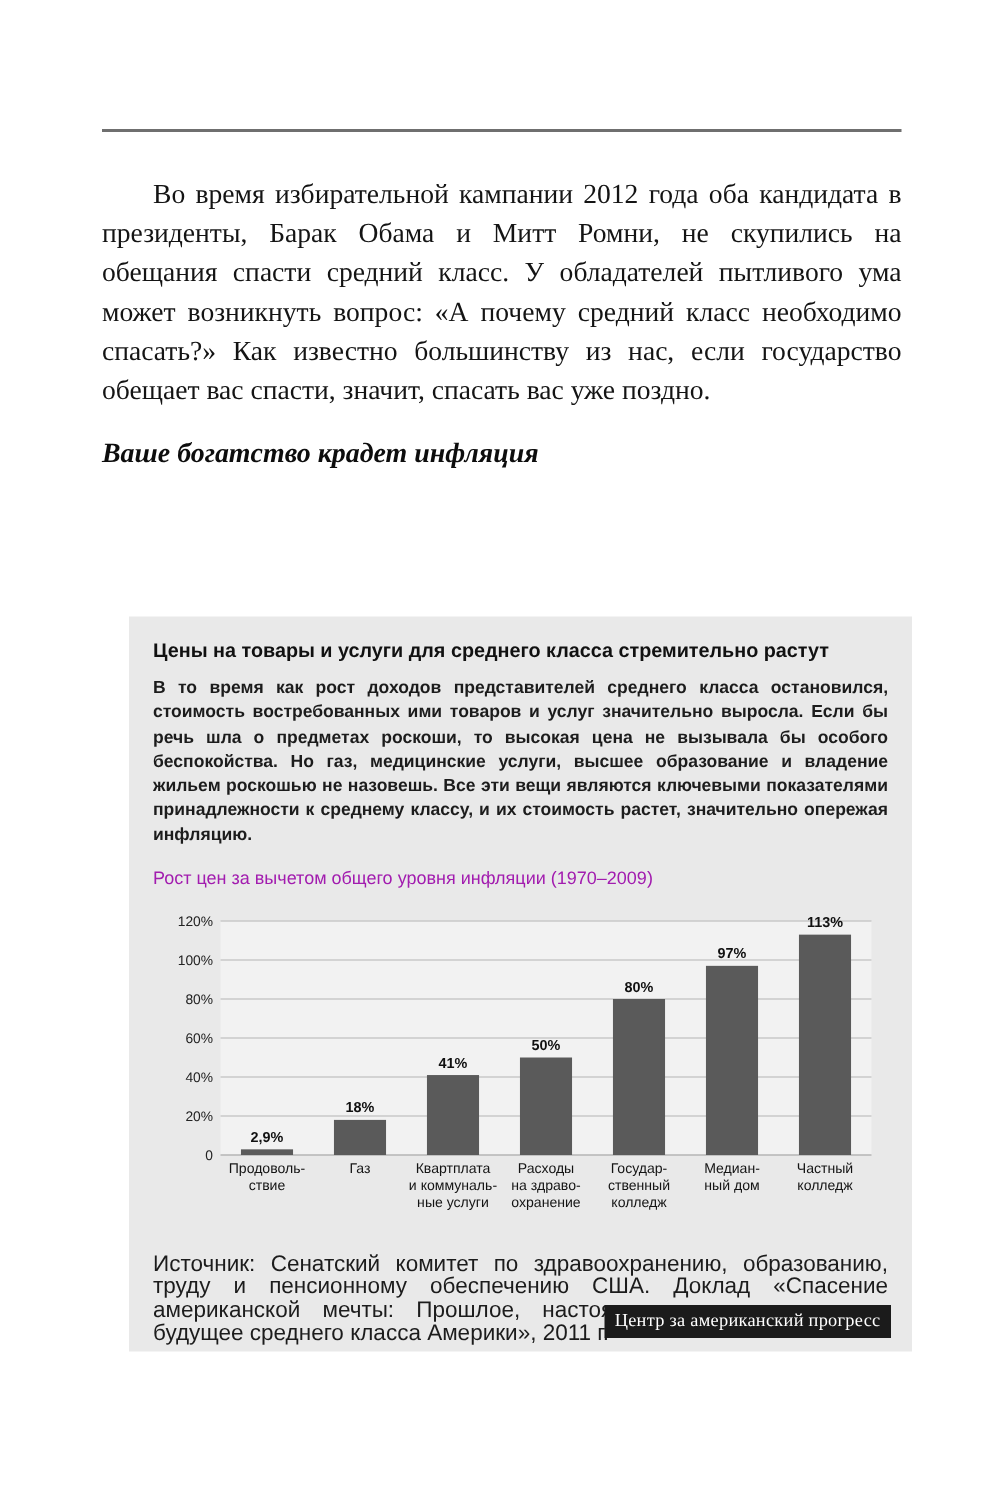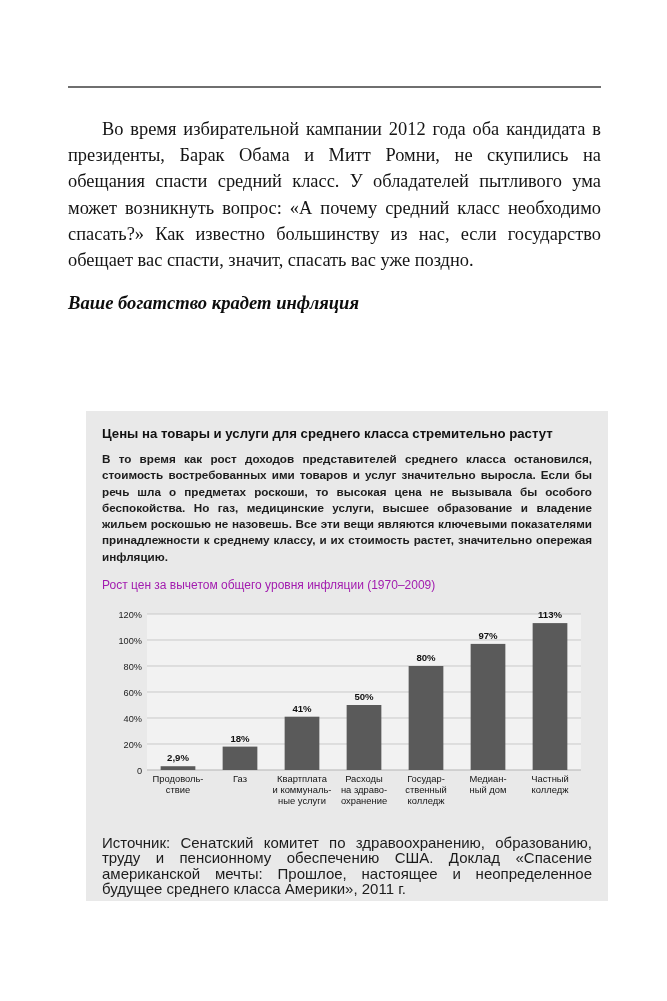--- a/index.html
+++ b/index.html
@@ -213,15 +213,18 @@
           <text x="388.00" y="42.90" text-anchor="middle" font-family="&quot;Liberation Sans&quot;, sans-serif" font-size="9.6" font-weight="bold" fill="#111111">97%</text>
           <text x="388.00" y="186.00" text-anchor="middle" font-family="&quot;Liberation Sans&quot;, sans-serif" font-size="9.4" fill="#141414"><tspan x="388.00" dy="0">Медиан-</tspan><tspan x="388.00" dy="11.2">ный дом</tspan></text>
           <rect x="432.64" y="27.10" width="34.72" height="146.90" fill="#5a5a5a"></rect>
           <text x="450.00" y="22.10" text-anchor="middle" font-family="&quot;Liberation Sans&quot;, sans-serif" font-size="9.6" font-weight="bold" fill="#111111">113%</text>
           <text x="450.00" y="186.00" text-anchor="middle" font-family="&quot;Liberation Sans&quot;, sans-serif" font-size="9.4" fill="#141414"><tspan x="450.00" dy="0">Частный</tspan><tspan x="450.00" dy="11.2">колледж</tspan></text>
         </svg>
     </div>
 
     <div class="fig-source">Источник: Сенатский комитет по здравоохранению, образованию, труду и пенсионному обеспечению США. Доклад «Спасение американской мечты: Прошлое, настоящее и неопределенное будущее среднего класса Америки», 2011 г.</div>
 
+    <div class="credit-row">
+      <span class="credit-badge">Центр за американский прогресс</span>
+    </div>
 
   </div>
 </div>
 
 </body></html>

